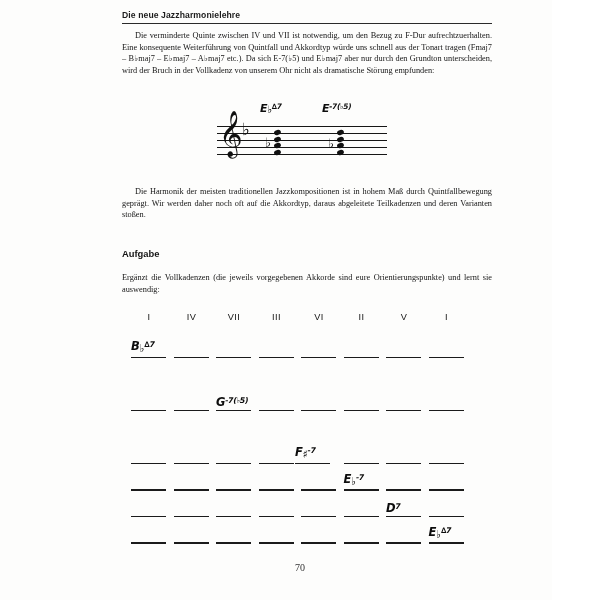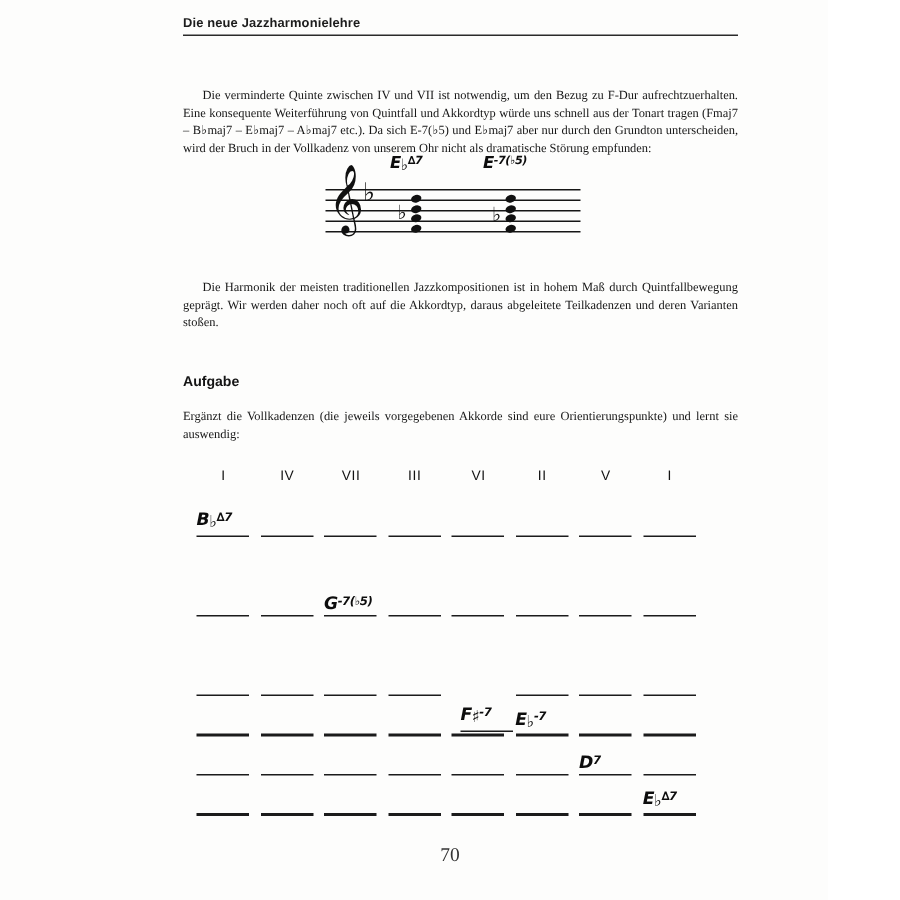--- a/index.html
+++ b/index.html
@@ -51,21 +51,21 @@
     font-family: "Liberation Serif", serif;
     font-size: 8.3px;
     line-height: 11.6px;
     text-align: justify;
     color: #151515;
     width: 370px;
     left: 122px;
   }
   .para.indent { text-indent: 13px; }
 
-  #para-1 { top: 30px; margin-top: 28px; }
+  #para-1 { top: 30px; }
   #para-2 { top: 186px; }
 
   
   .music-example {
     position: absolute;
     left: 212px;
     top: 100px;
     width: 180px;
     height: 72px;
   }
@@ -229,21 +229,21 @@
   }
 
   
   .page-number {
     position: absolute;
     left: 0;
     top: 562px;
     width: 600px;
     text-align: center;
     font-family: "Liberation Serif", serif;
-    font-size: 13px;
+    font-size: 10px;
     color: #333;
   }
 </style>
 </head>
 <body>
 
 <div class="page">
 
   <div class="header-block">
     <div class="header-title">Die neue Jazzharmonielehre</div>
@@ -360,21 +360,21 @@
           </div>
           <div class="grid-cell" style="left: 42.5px;">
             <div class="blank-line"></div>
           </div>
           <div class="grid-cell" style="left: 85px;">
             <div class="blank-line"></div>
           </div>
           <div class="grid-cell" style="left: 127.5px;">
             <div class="blank-line"></div>
           </div>
-          <div class="grid-cell" style="left: 176px; margin-top: 24px;">
+          <div class="grid-cell" style="left: 164px;">
             <div class="blank-line"></div>
             <span class="hand cell-chord">F<span class="acc">♯</span><span class="sup">-7</span></span>
           </div>
           <div class="grid-cell" style="left: 212.5px;">
             <div class="blank-line"></div>
           </div>
           <div class="grid-cell" style="left: 255px;">
             <div class="blank-line"></div>
           </div>
           <div class="grid-cell" style="left: 297.5px;">

